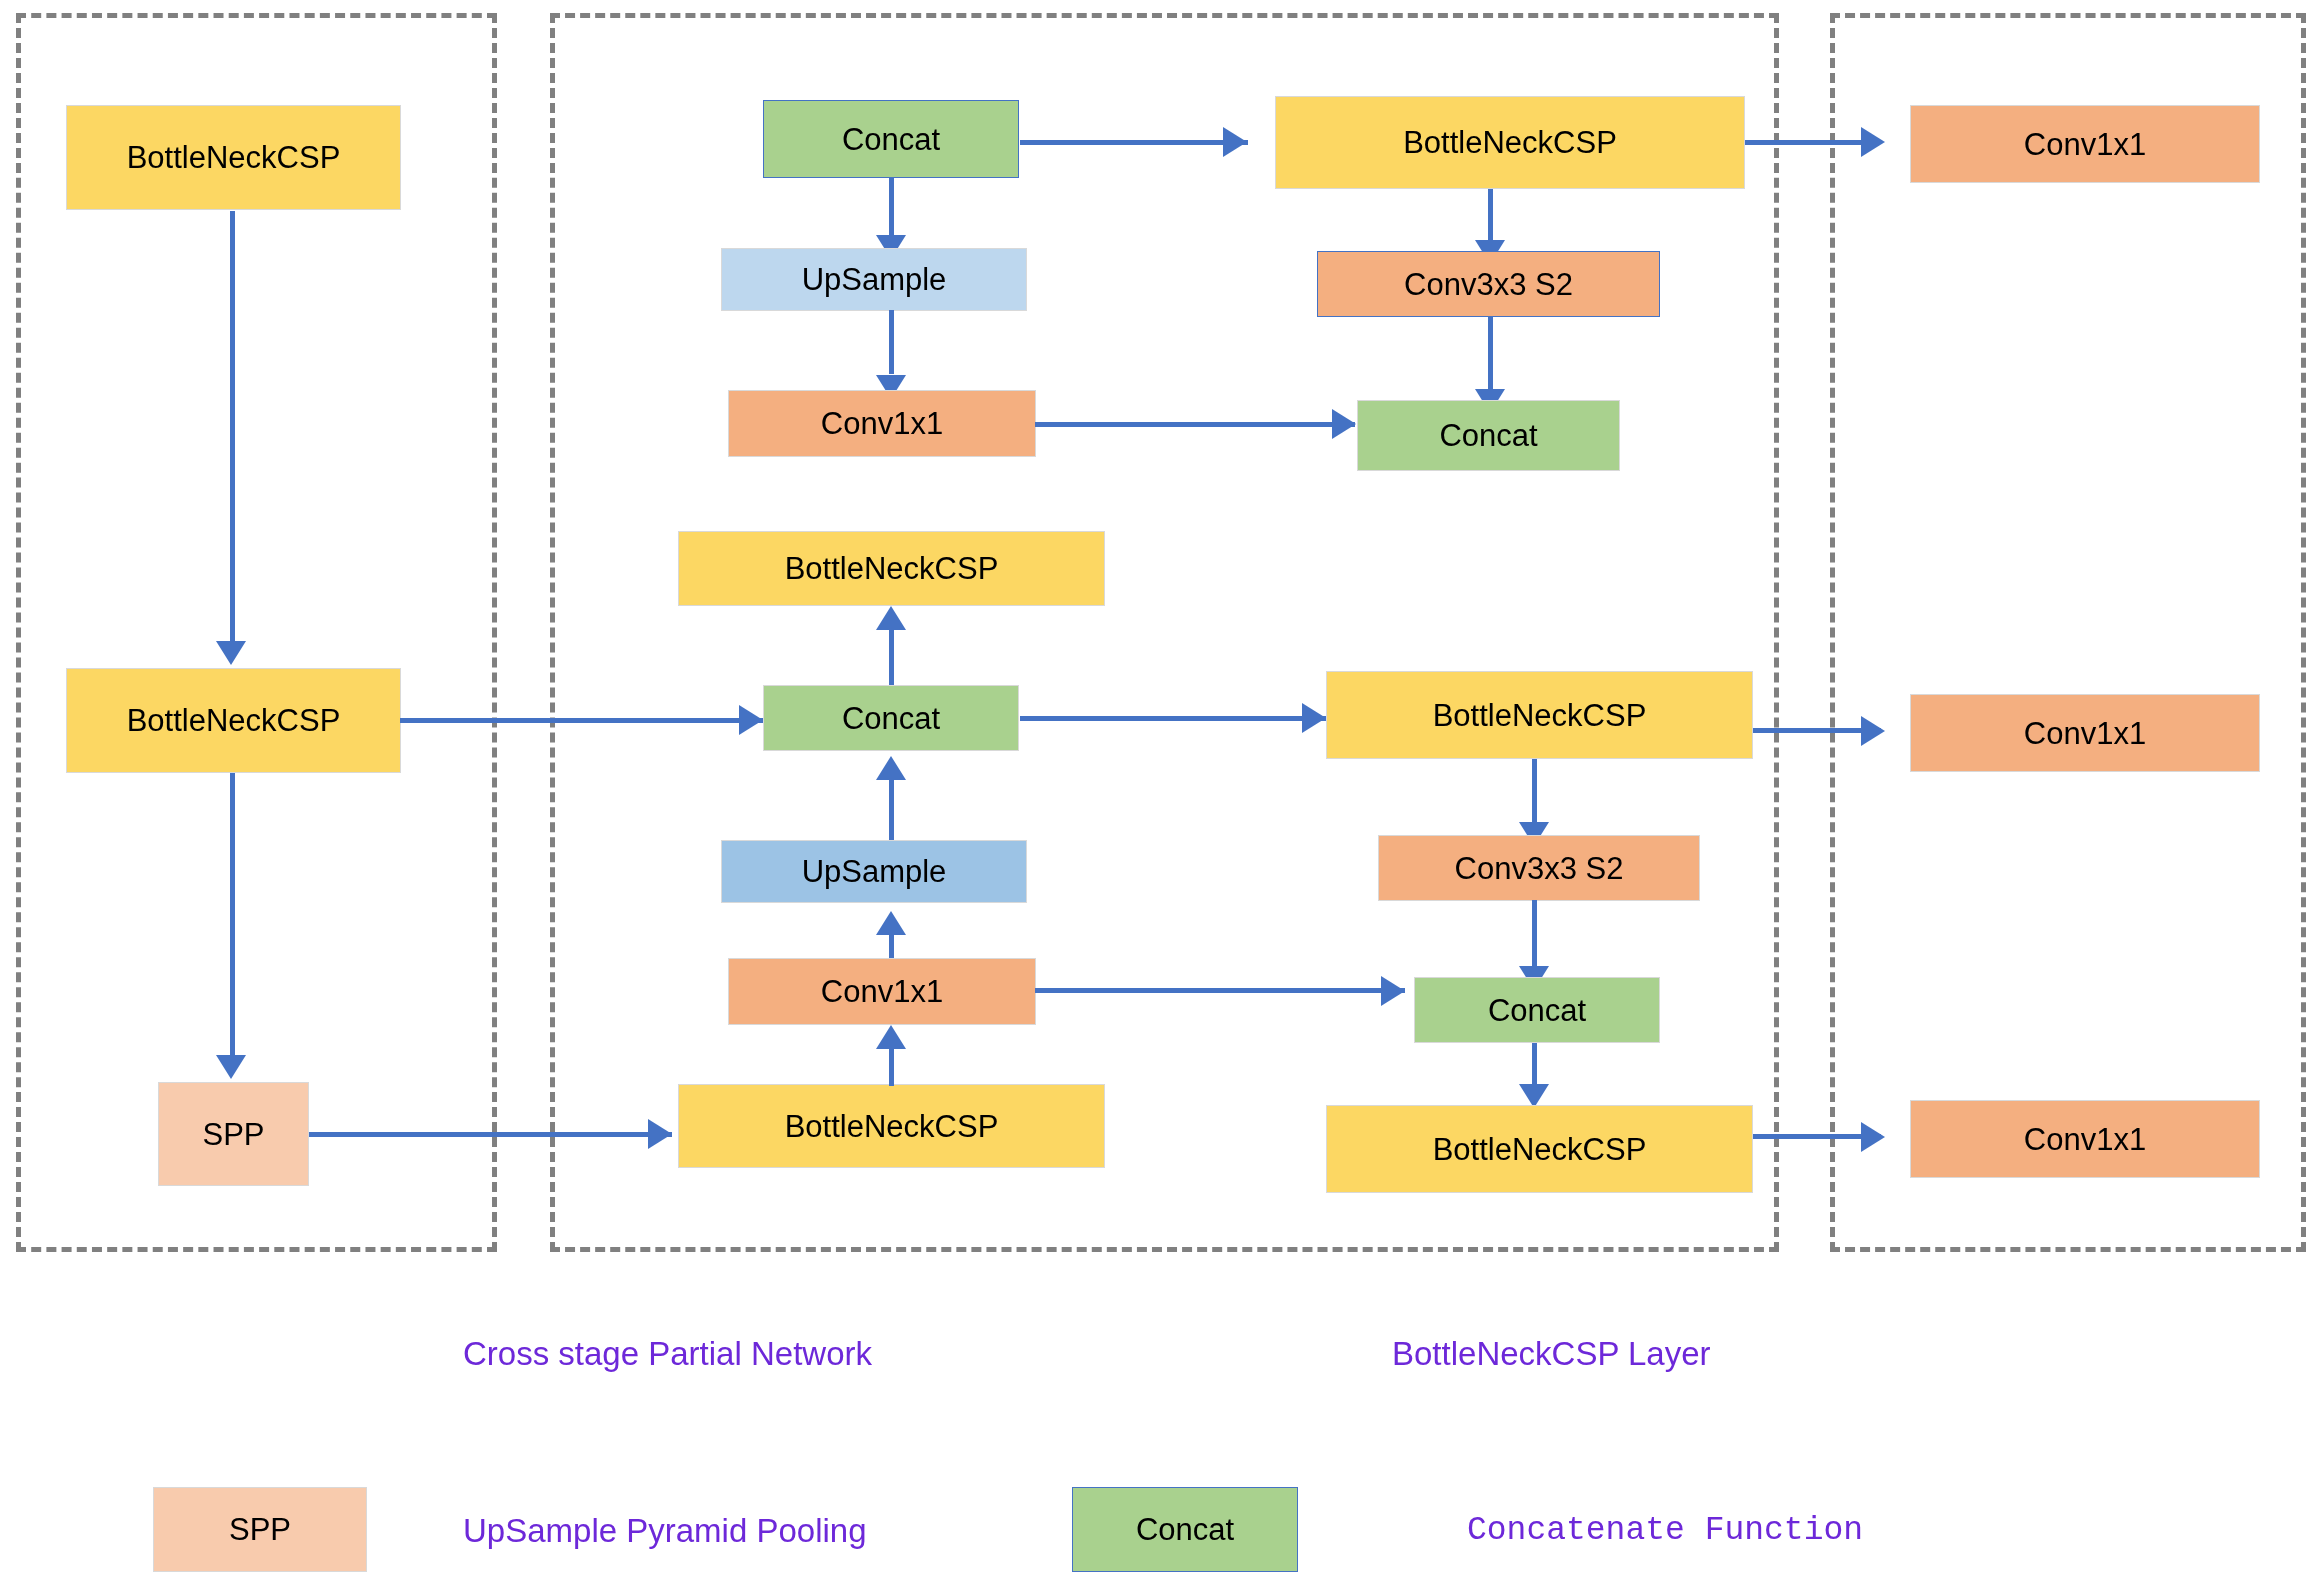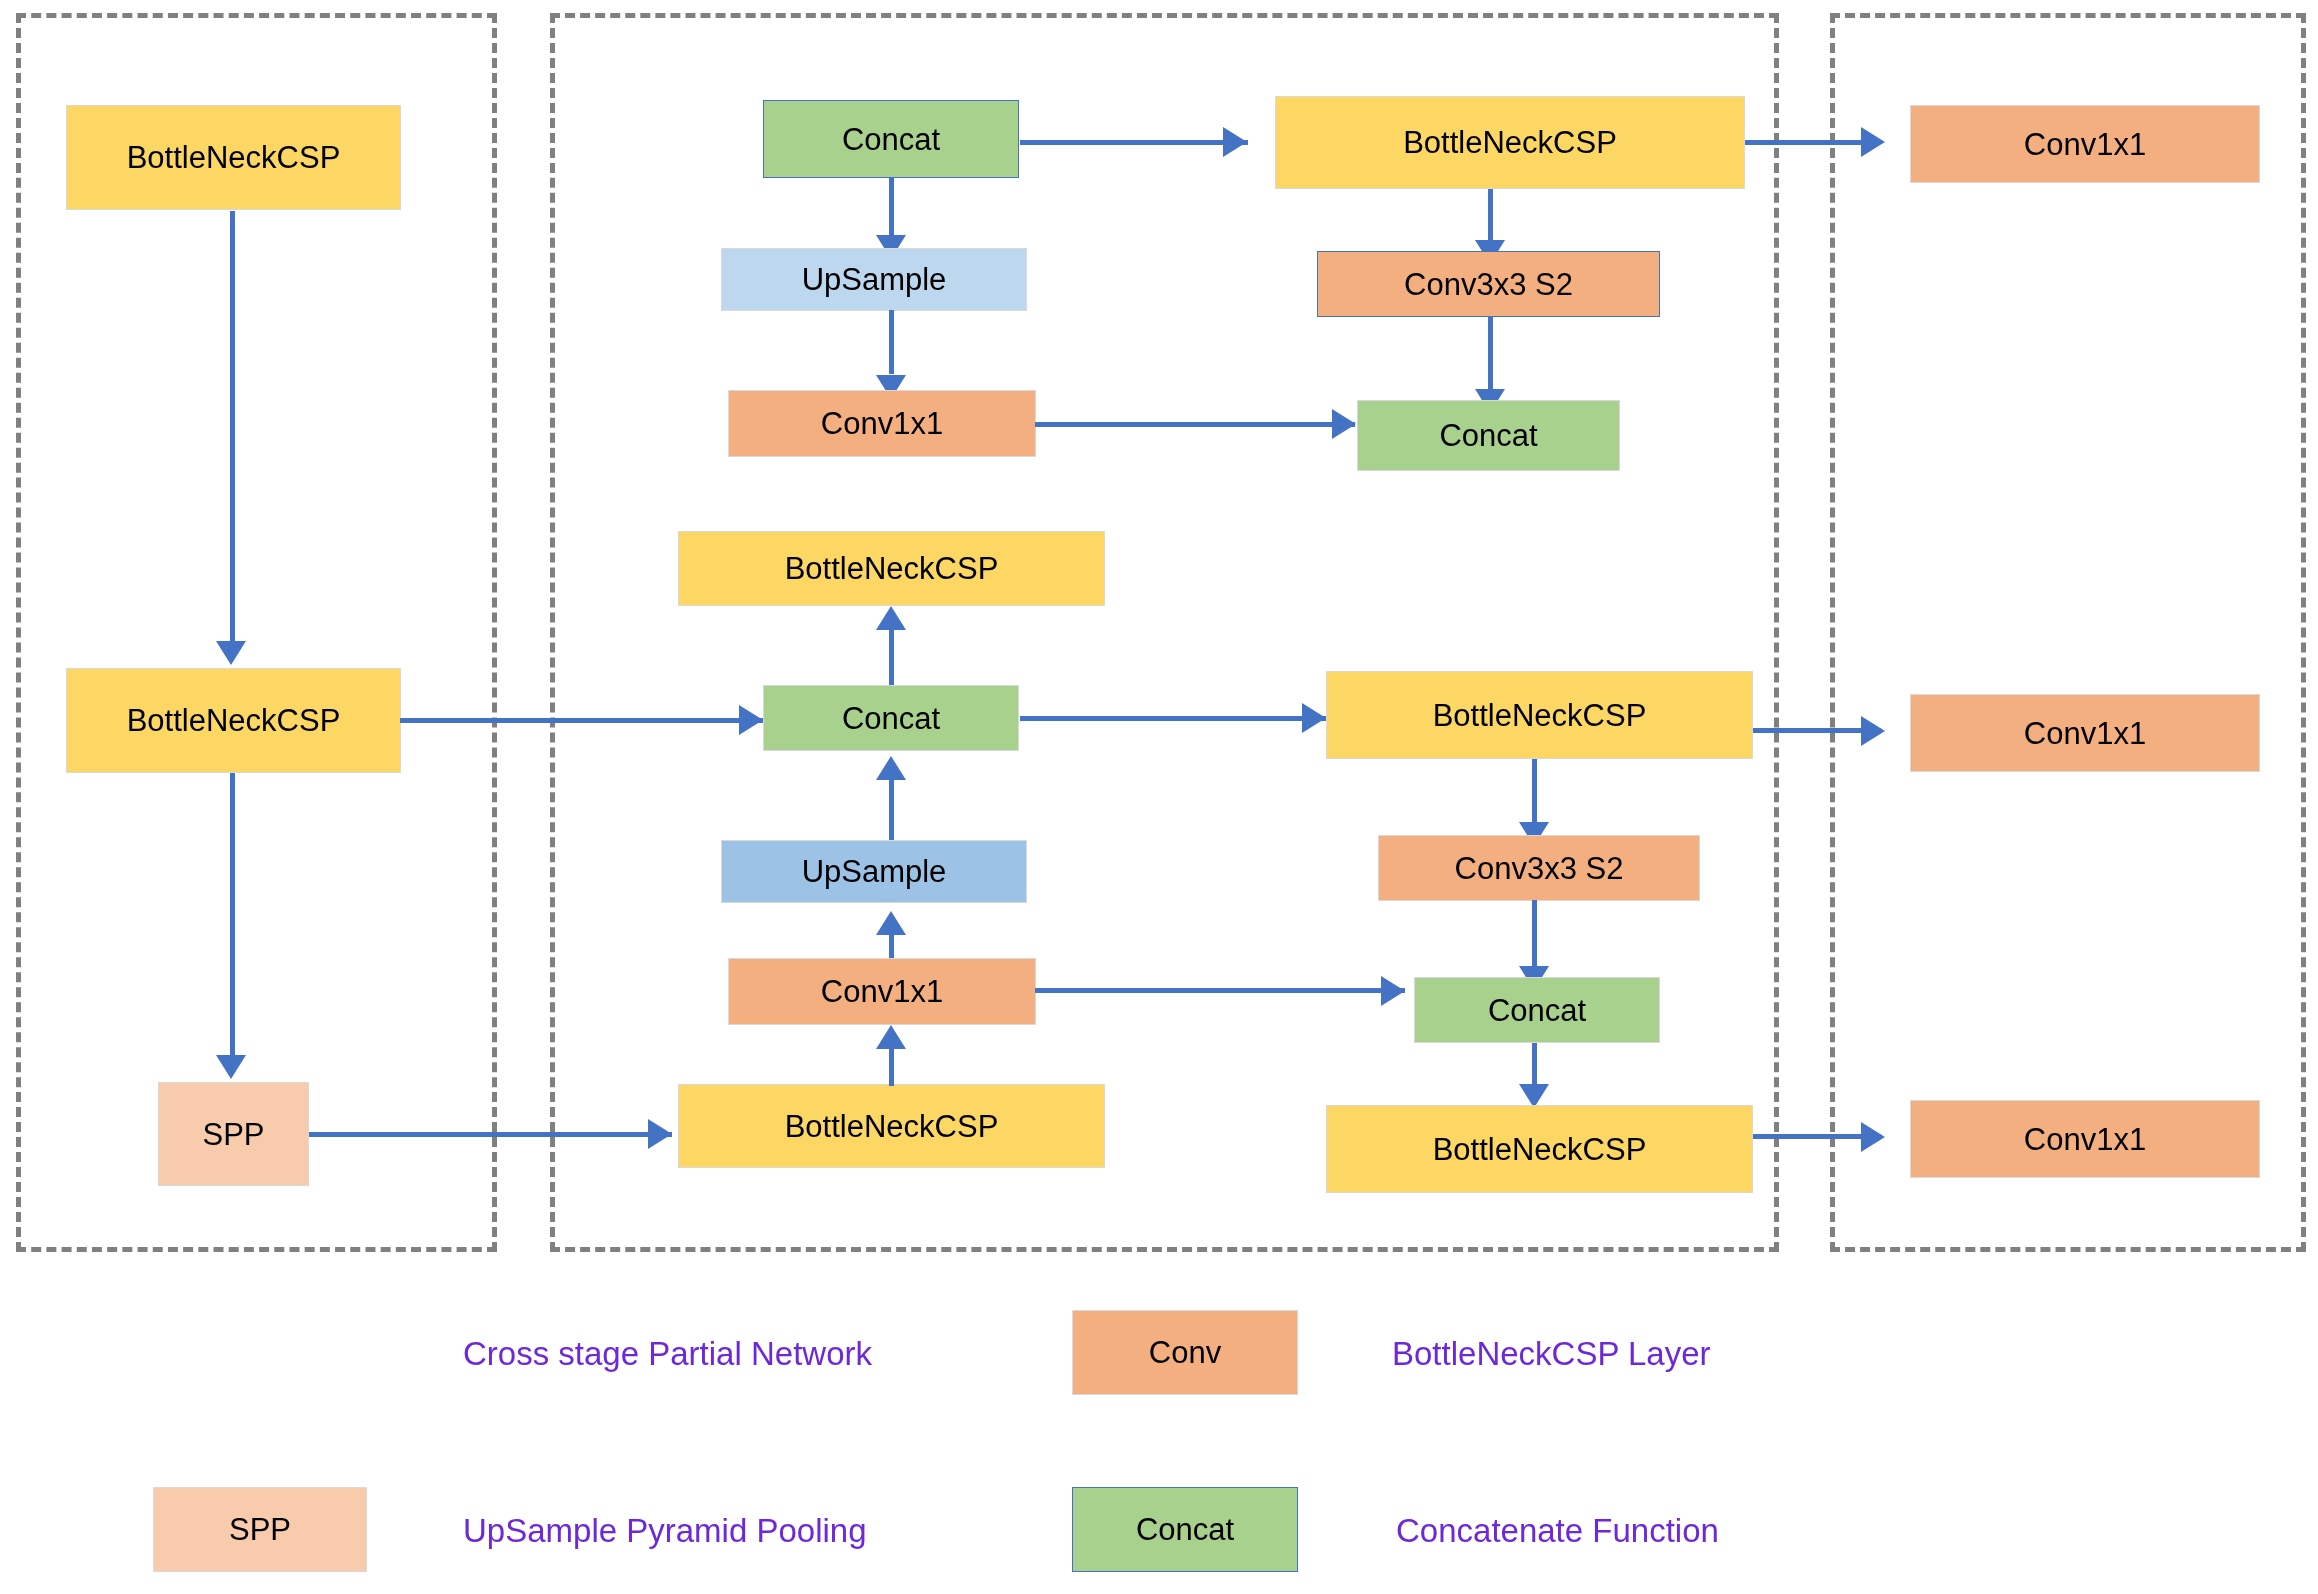--- a/index.html
+++ b/index.html
@@ -211,23 +211,22 @@
   <div class="edge h" style="left:1753px; top:728px; width:128px;"></div>
   <div class="arrow right" style="left:1861px; top:716px;"></div>
 
   <div class="node conv" style="left:1910px; top:1100px; width:350px; height:78px;">Conv1x1</div>
 
   <div class="edge h" style="left:1753px; top:1134px; width:128px;"></div>
   <div class="arrow right" style="left:1861px; top:1122px;"></div>
 
   <div class="legend-text" style="left:463px; top:1337px;">Cross stage Partial Network</div>
 
-  <div class="legend-swatch conv" style="left:1072px; top:1310px; width:226px; height:85px;">Conv</div>
   <div class="legend-text" style="left:1392px; top:1337px;">BottleNeckCSP Layer</div>
 
   <div class="legend-swatch spp" style="left:153px; top:1487px; width:214px; height:85px;">SPP</div>
   <div class="legend-text" style="left:463px; top:1514px;">UpSample Pyramid Pooling</div>
 
   <div class="legend-swatch concat" style="left:1072px; top:1487px; width:226px; height:85px;">Concat</div>
-  <div class="legend-text" style="left:1396px; top:1514px;">Concatenate Function</div>
+  <div class="legend-text" style="left:1467px; top:1514px;font-family:Liberation Mono, monospace;">Concatenate Function</div>
 
 </div>
 
 
 </body></html>

